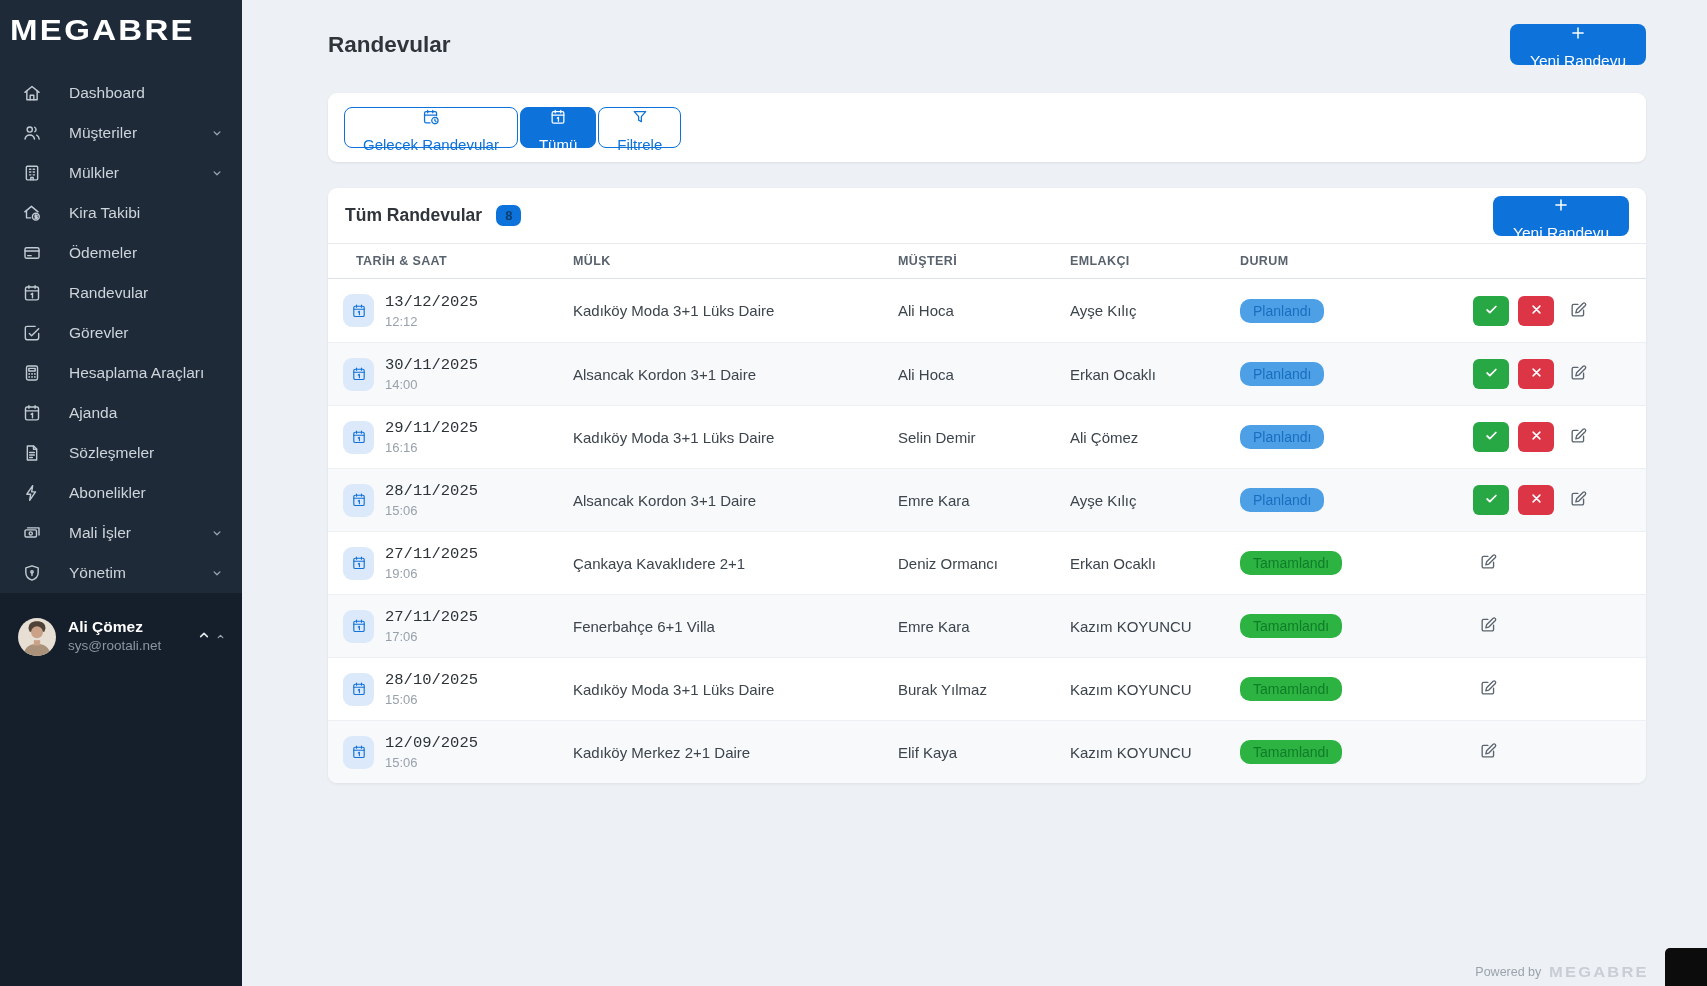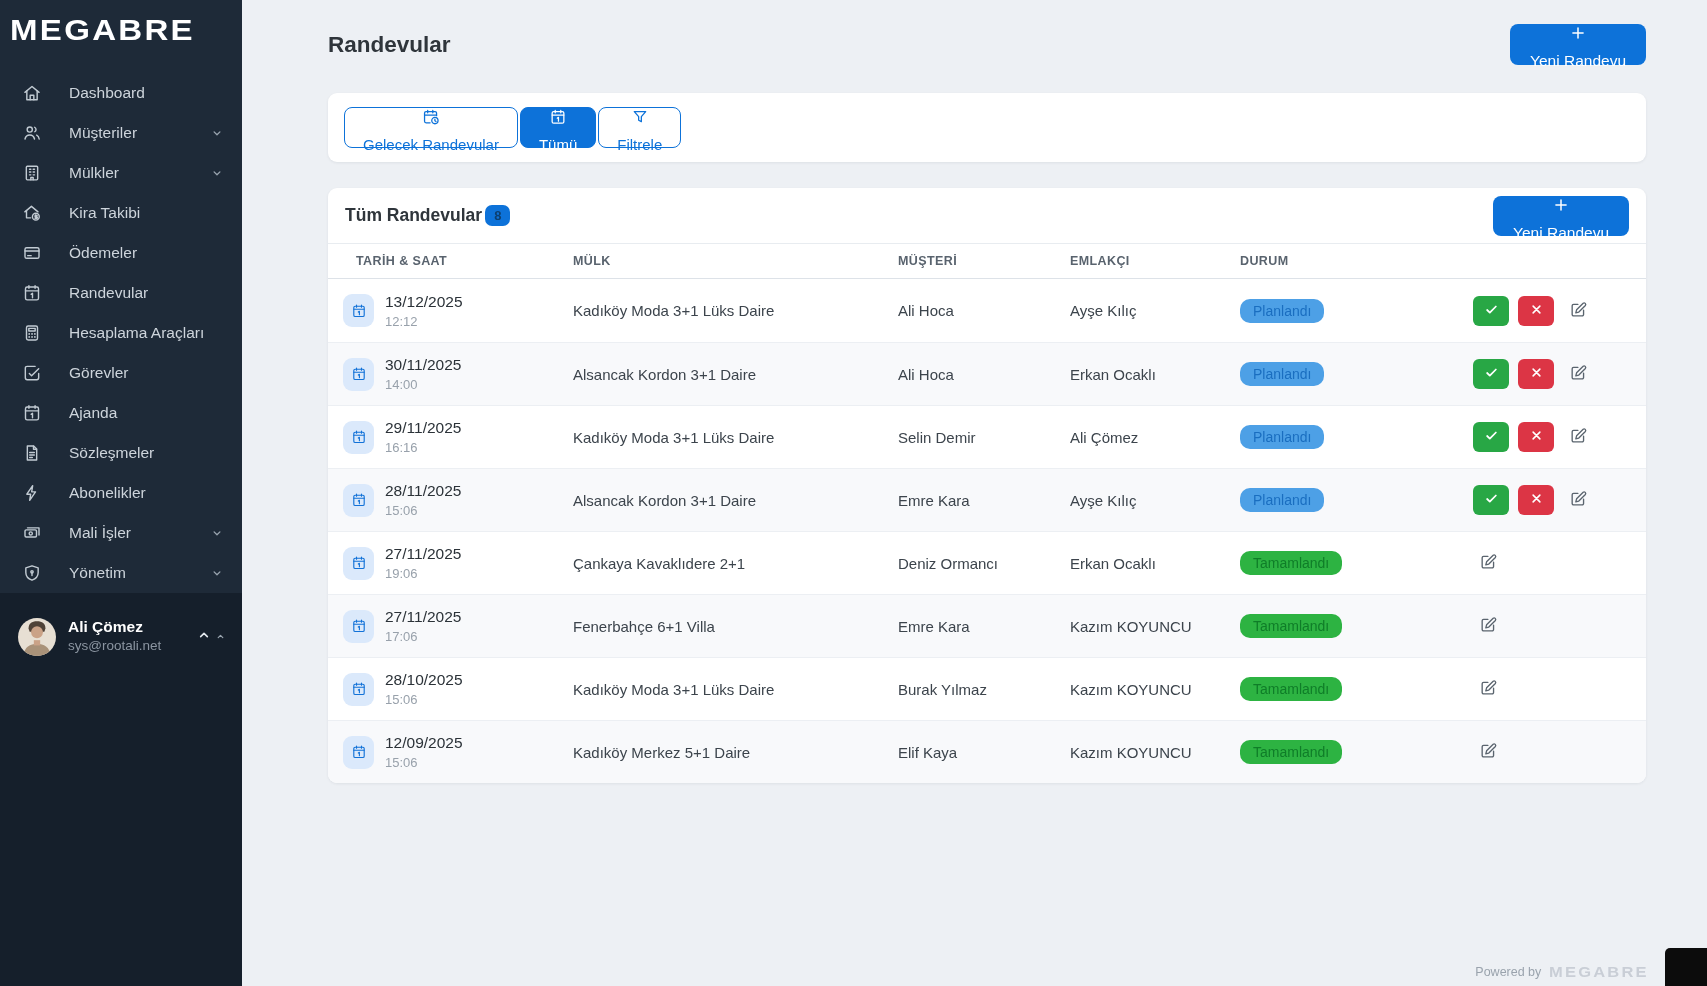--- a/index.html
+++ b/index.html
@@ -49,39 +49,39 @@
   .btn-outline .icon svg { width:18px; height:18px; }
   .btn-filter-active { background:#0d72d9; color:#ffffff; border:1px solid #0d72d9; height:41px; padding:0 18px; font-size:15px; }
   .btn-filter-active .icon svg { width:18px; height:18px; }
 
   .card { background:#ffffff; border-radius:9px; box-shadow:0 1px 3px rgba(20,30,45,.07); }
   .filter-card { padding:14px 16px; display:flex; gap:2px; margin-bottom:26px; }
 
   .table-card { overflow:hidden; }
   .table-card-header { display:flex; justify-content:space-between; align-items:center;
     padding:8px 17px; height:56px; border-bottom:1px solid #e8ecf0; }
-  .table-title-wrap { display:flex; align-items:flex-end; gap:3px; }
+  .table-title-wrap { display:flex; align-items:flex-end; gap:14px; }
   .table-title { font-size:17.5px; font-weight:600; color:#2f353b; }
   .count-badge { background:#0d72d9; color:#0c3f70; font-size:13px; font-weight:700;
     padding:3px 9px; border-radius:7px; }
   .table-card-header .btn-primary { height:40px; }
 
   .grid-cols { display:grid; grid-template-columns:245px 325px 172px 170px 233px 1fr; align-items:center; }
   .thead { border-bottom:1px solid #dde2e8; }
   .th { font-size:12.5px; font-weight:700; color:#59636e; letter-spacing:.4px; padding:10px 0; }
   .th:first-child { padding-left:28px; }
 
   .row { height:63px; border-top:1px solid #eceff3; }
   .row:first-child { border-top:none; }
   .row.striped { background:#f8f9fb; }
   .cell-date { display:flex; align-items:center; gap:11px; padding-left:15px; }
   .cal-chip { width:31px; height:33px; background:#dbe9fb; border-radius:9px;
     display:flex; align-items:center; justify-content:center; color:#1272d8; flex-shrink:0; }
   .cal-chip svg { width:16px; height:16px; }
-  .date-main { font-size:15.5px; color:#2b3238; }
+  .date-main { font-size:15.5px; color:#2b3238;font-family:Liberation Mono, monospace; }
   .date-time { font-size:13px; color:#98a1ab; margin-top:3px; }
   .cell-text { font-size:15px; color:#3c444c; padding-right:10px; }
   .status-badge { display:inline-block; padding:4px 13px; border-radius:10px; font-size:14px; font-weight:400; }
   .status-planned { background:#4da0e6; color:#1a6ec0; }
   .status-completed { background:#2db342; color:#0f7d28; }
   .cell-actions { display:flex; align-items:center; gap:9px; }
   .btn-action { width:36px; height:30px; border-radius:6px; display:inline-flex;
     align-items:center; justify-content:center; color:#ffffff; border:none; cursor:pointer; }
   .btn-action svg { width:15px; height:15px; }
   .btn-confirm { background:#28a745; }
@@ -173,35 +173,35 @@
             <rect x="4.2" y="4.8" width="15.6" height="15.4" rx="2"></rect>
             <path d="M8.3 3.2v3.2M15.7 3.2v3.2M4.2 9.4h15.6"></path>
             <path d="M11 13.6l1.6-1.2v5.2"></path>
           </svg>
         </span>
         <span>Randevular</span>
       </div>
       <div class="nav-item">
         <span class="icon">
           <svg viewBox="0 0 24 24" fill="none" stroke="currentColor" stroke-width="1.7" stroke-linecap="round" stroke-linejoin="round">
+            <path d="M20 6.8 11.5 15.4l-2.7-2.7"></path>
+            <path d="M20 12.6v5.2a2.2 2.2 0 0 1-2.2 2.2H6.2A2.2 2.2 0 0 1 4 17.8V6.2A2.2 2.2 0 0 1 6.2 4h9.6"></path>
+          </svg>
+        </span>
+        <span>Görevler</span>
+      </div>
+      <div class="nav-item">
+        <span class="icon">
+          <svg viewBox="0 0 24 24" fill="none" stroke="currentColor" stroke-width="1.7" stroke-linecap="round" stroke-linejoin="round">
             <rect x="5.4" y="3.6" width="13.2" height="16.8" rx="2"></rect>
             <rect x="8.2" y="6.4" width="7.6" height="3.2"></rect>
             <path stroke-width="2.1" d="M8.6 13.1h.1M12 13.1h.1M15.4 13.1h.1M8.6 16.7h.1M12 16.7h.1M15.4 16.7h.1"></path>
           </svg>
         </span>
         <span>Hesaplama Araçları</span>
-      </div>
-      <div class="nav-item">
-        <span class="icon">
-          <svg viewBox="0 0 24 24" fill="none" stroke="currentColor" stroke-width="1.7" stroke-linecap="round" stroke-linejoin="round">
-            <path d="M20 6.8 11.5 15.4l-2.7-2.7"></path>
-            <path d="M20 12.6v5.2a2.2 2.2 0 0 1-2.2 2.2H6.2A2.2 2.2 0 0 1 4 17.8V6.2A2.2 2.2 0 0 1 6.2 4h9.6"></path>
-          </svg>
-        </span>
-        <span>Görevler</span>
       </div>
       <div class="nav-item">
         <span class="icon">
           <svg viewBox="0 0 24 24" fill="none" stroke="currentColor" stroke-width="1.7" stroke-linecap="round" stroke-linejoin="round">
             <rect x="4.2" y="4.8" width="15.6" height="15.4" rx="2"></rect>
             <path d="M8.3 3.2v3.2M15.7 3.2v3.2M4.2 9.4h15.6"></path>
             <path d="M11 13.6l1.6-1.2v5.2"></path>
           </svg>
         </span>
         <span>Ajanda</span>
@@ -583,21 +583,21 @@
                 <rect x="4.2" y="4.8" width="15.6" height="15.4" rx="2"></rect>
                 <path d="M8.3 3.2v3.2M15.7 3.2v3.2M4.2 9.4h15.6"></path>
                 <path d="M11 13.6l1.6-1.2v5.2"></path>
               </svg>
             </span>
             <span>
               <div class="date-main">12/09/2025</div>
               <div class="date-time">15:06</div>
             </span>
           </div>
-          <div class="cell-text">Kadıköy Merkez 5+1 Daire</div>
+          <div class="cell-text">Kadıköy Merkez 2+1 Daire</div>
           <div class="cell-text">Elif Kaya</div>
           <div class="cell-text">Kazım KOYUNCU</div>
           <div><span class="status-badge status-completed">Tamamlandı</span></div>
           <div class="cell-actions">
             <button class="btn-edit">
               <span class="icon"><svg viewBox="0 0 24 24" fill="none" stroke="currentColor" stroke-width="1.7" stroke-linecap="round" stroke-linejoin="round">
                   <path d="M11.2 5.6H5.8A1.8 1.8 0 0 0 4 7.4v10.8A1.8 1.8 0 0 0 5.8 20h10.8a1.8 1.8 0 0 0 1.8-1.8v-5.4"></path>
                   <path d="M17.9 4.1a2 2 0 0 1 2.8 2.8l-8.3 8.3-3.8 1 1-3.8z"></path>
                 </svg></span>
             </button>

